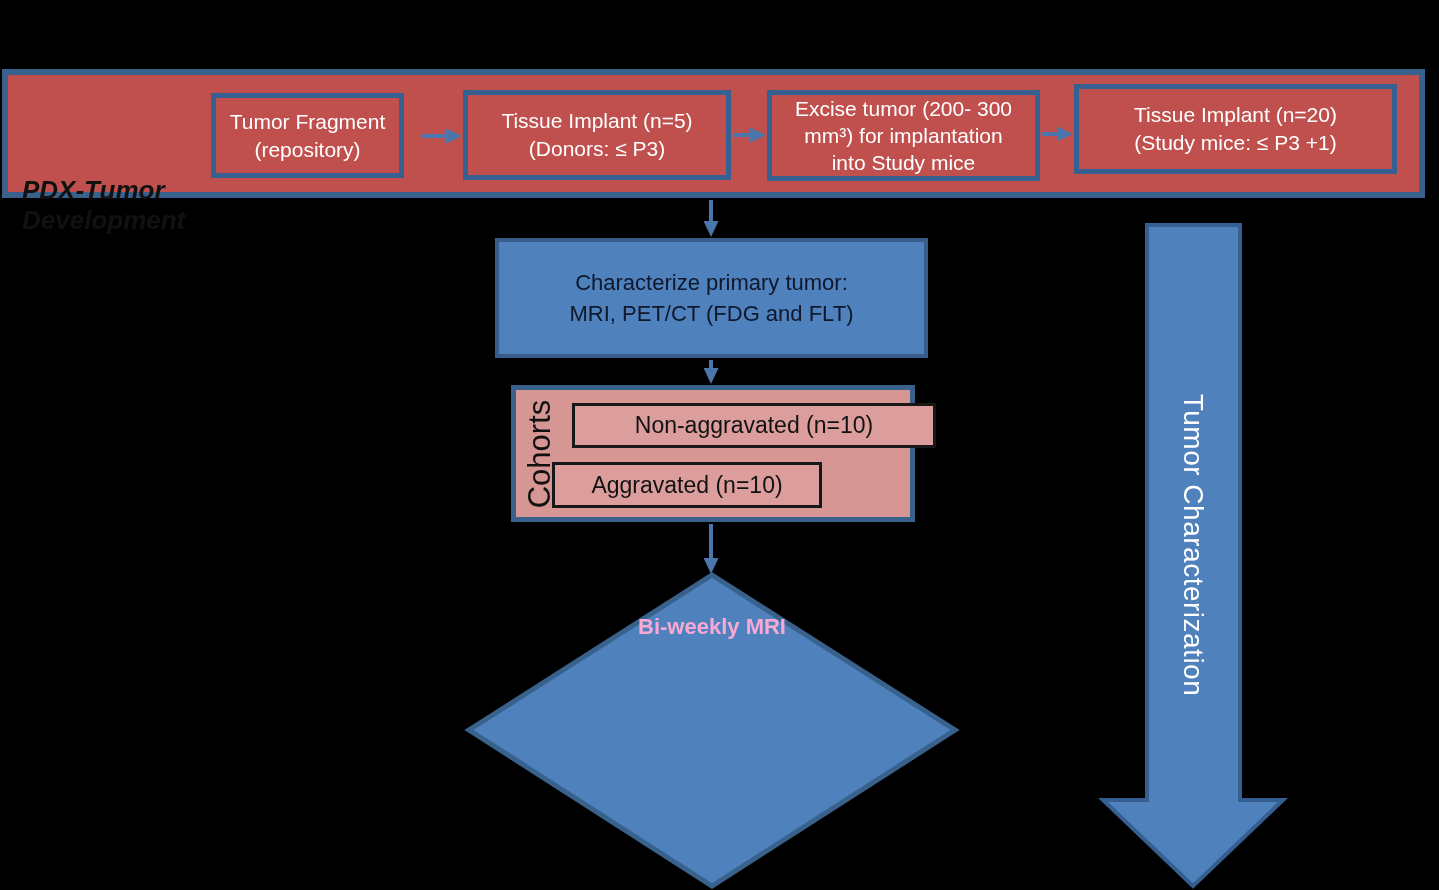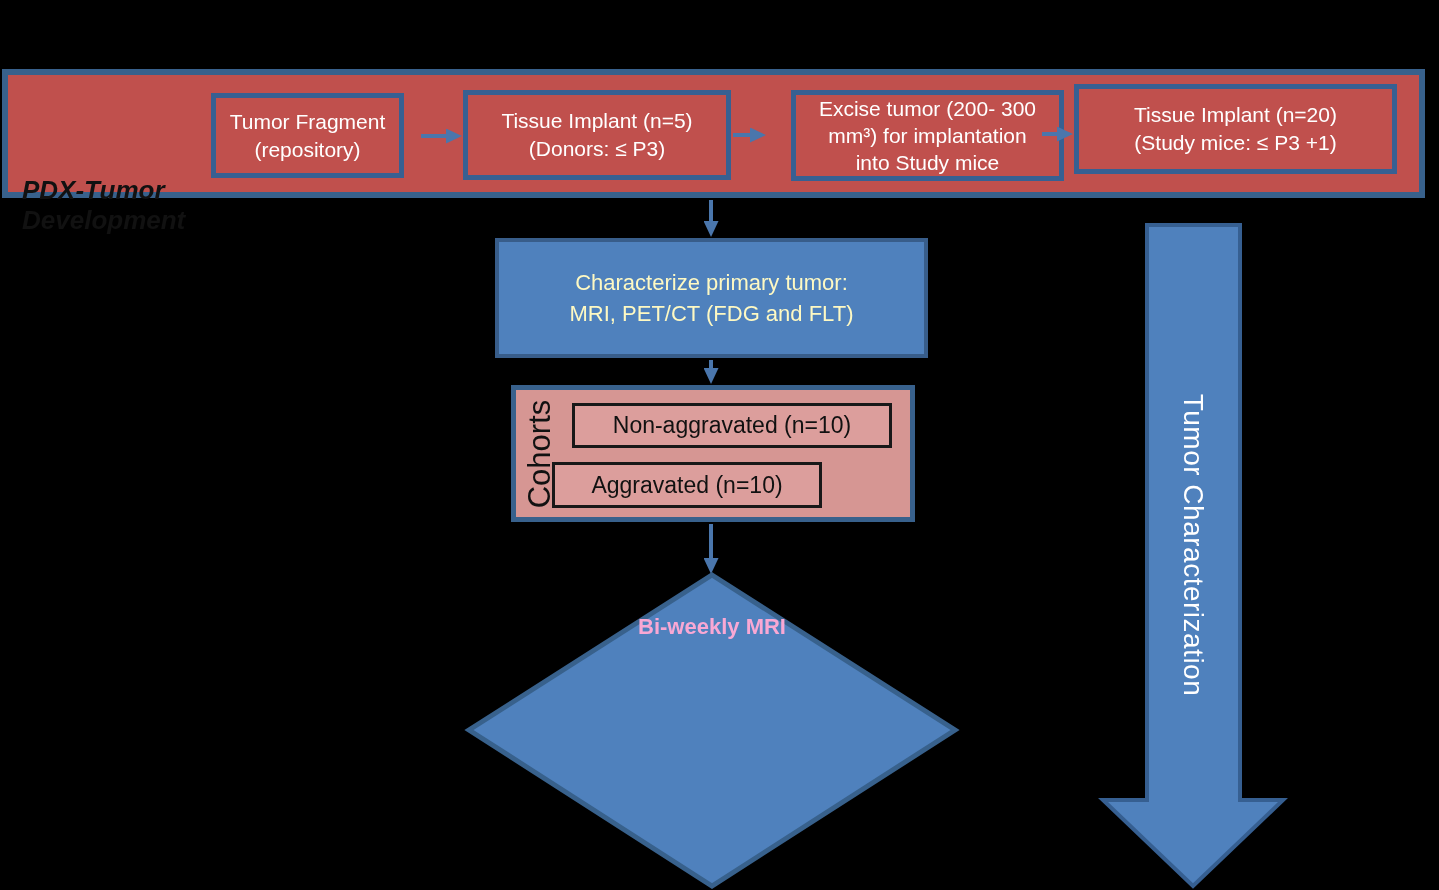--- a/index.html
+++ b/index.html
@@ -18,47 +18,47 @@
     position:absolute;left:14px;top:100px;width:200px;
     color:#111;font-size:26px;font-weight:bold;line-height:30px;font-style:italic;
   }
   .rbox{
     position:absolute;box-sizing:border-box;background:#C0504D;
     border:5px solid #376092;color:#fff;font-size:21px;line-height:28px;
     display:flex;align-items:center;justify-content:center;text-align:center;
   }
   .rbox1{left:211px;top:93px;width:193px;height:85px;}
   .rbox2{left:463px;top:90px;width:268px;height:90px;}
-  .rbox3{left:767px;top:90px;width:273px;height:91px;line-height:27px;margin-left:24px;}
+  .rbox3{left:767px;top:90px;width:273px;height:91px;line-height:27px;}
   .rbox4{left:1074px;top:84px;width:323px;height:90px;}
 
   
   .bluebox{
     position:absolute;left:495px;top:238px;width:433px;height:120px;
     box-sizing:border-box;background:#4F81BD;border:4px solid #385D8A;
-    color:#fef9c3;font-size:22px;line-height:31px;
+    color:#0f172a;font-size:22px;line-height:31px;
     display:flex;align-items:center;justify-content:center;text-align:center;
   }
 
   
   .cohorts{
     position:absolute;left:511px;top:385px;width:404px;height:137px;
     box-sizing:border-box;background:#D69693;border:5px solid #38618C;
   }
   .cohorts-label{
     position:absolute;left:470px;top:437px;width:140px;height:34px;
     transform:rotate(-90deg);color:#111;font-size:31px;line-height:34px;
     text-align:center;
   }
   .citem{
     position:absolute;box-sizing:border-box;background:#DC9E9C;
     border:3px solid #181818;color:#111;font-size:23px;
     display:flex;align-items:center;justify-content:center;text-align:center;
   }
-  .citem1{left:572px;top:403px;width:320px;height:45px;}
+  .citem1{left:572px;top:403px;width:364px;height:45px;}
   .citem2{left:552px;top:462px;width:270px;height:46px;}
 
   
   .overlay{position:absolute;left:0;top:0;width:1439px;height:890px;pointer-events:none;}
 
   
   .diamond-text{
     position:absolute;left:562px;top:612px;width:300px;
     color:#f9a8d4;text-align:center;font-size:22px;line-height:30px;
   }

